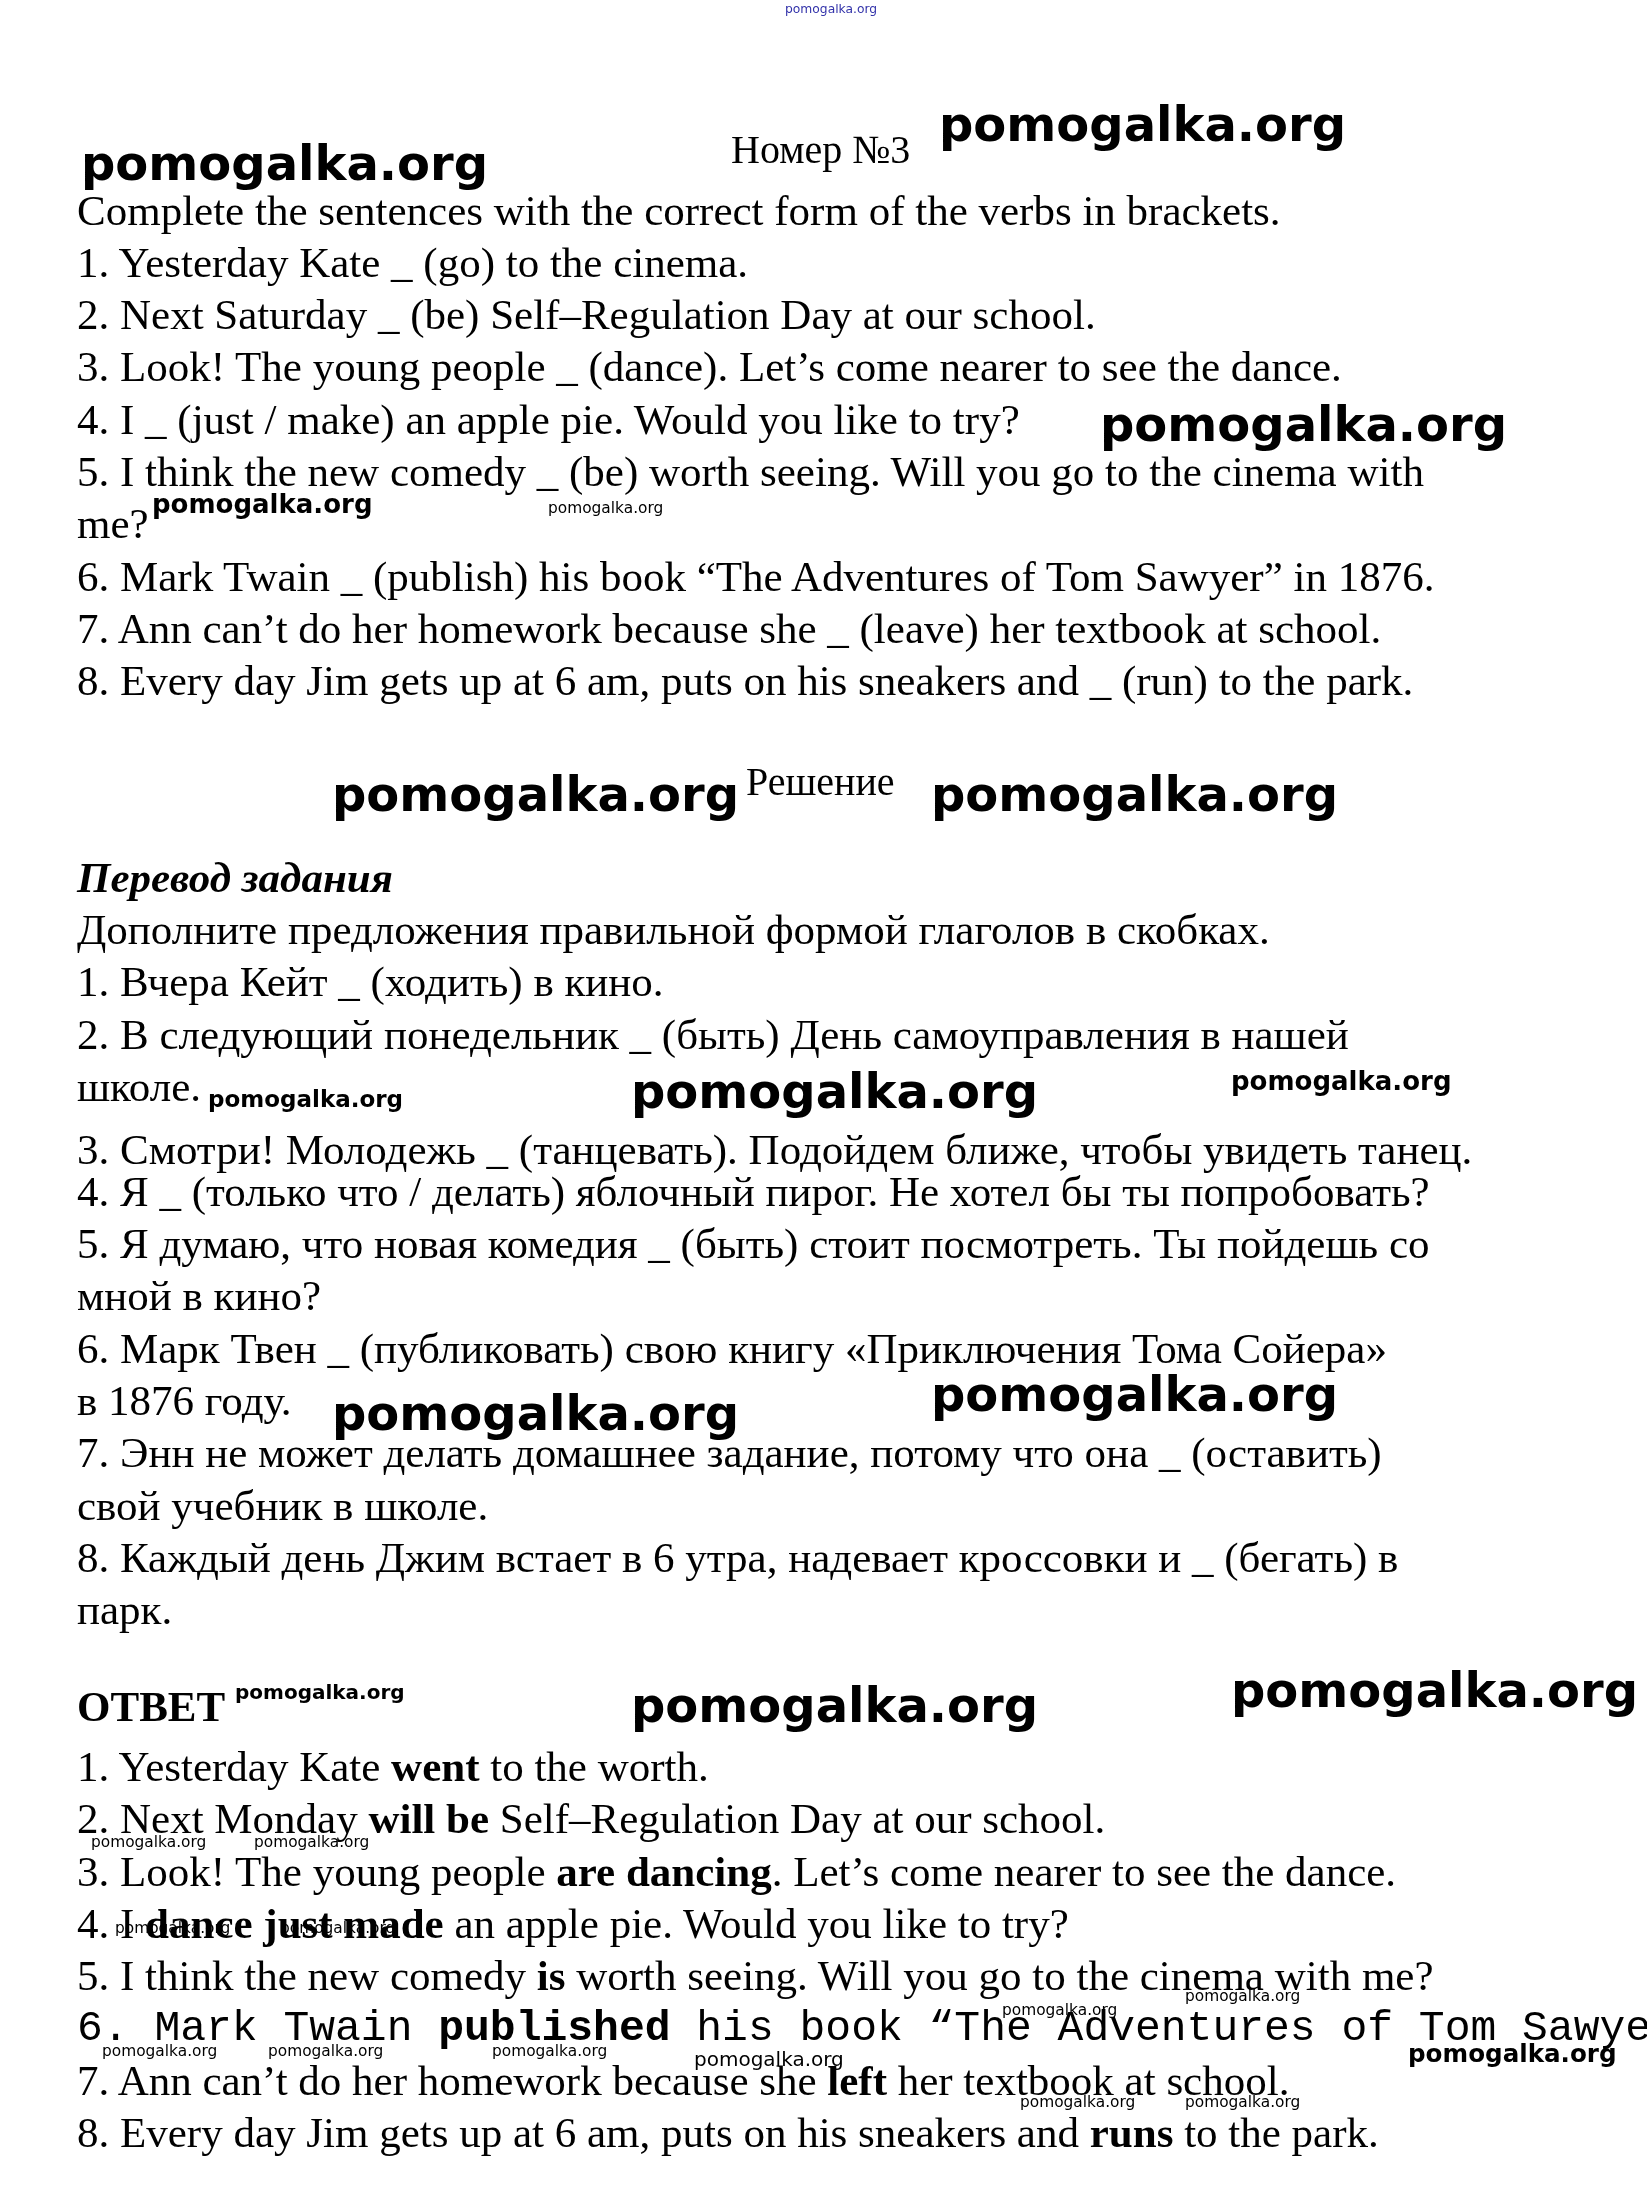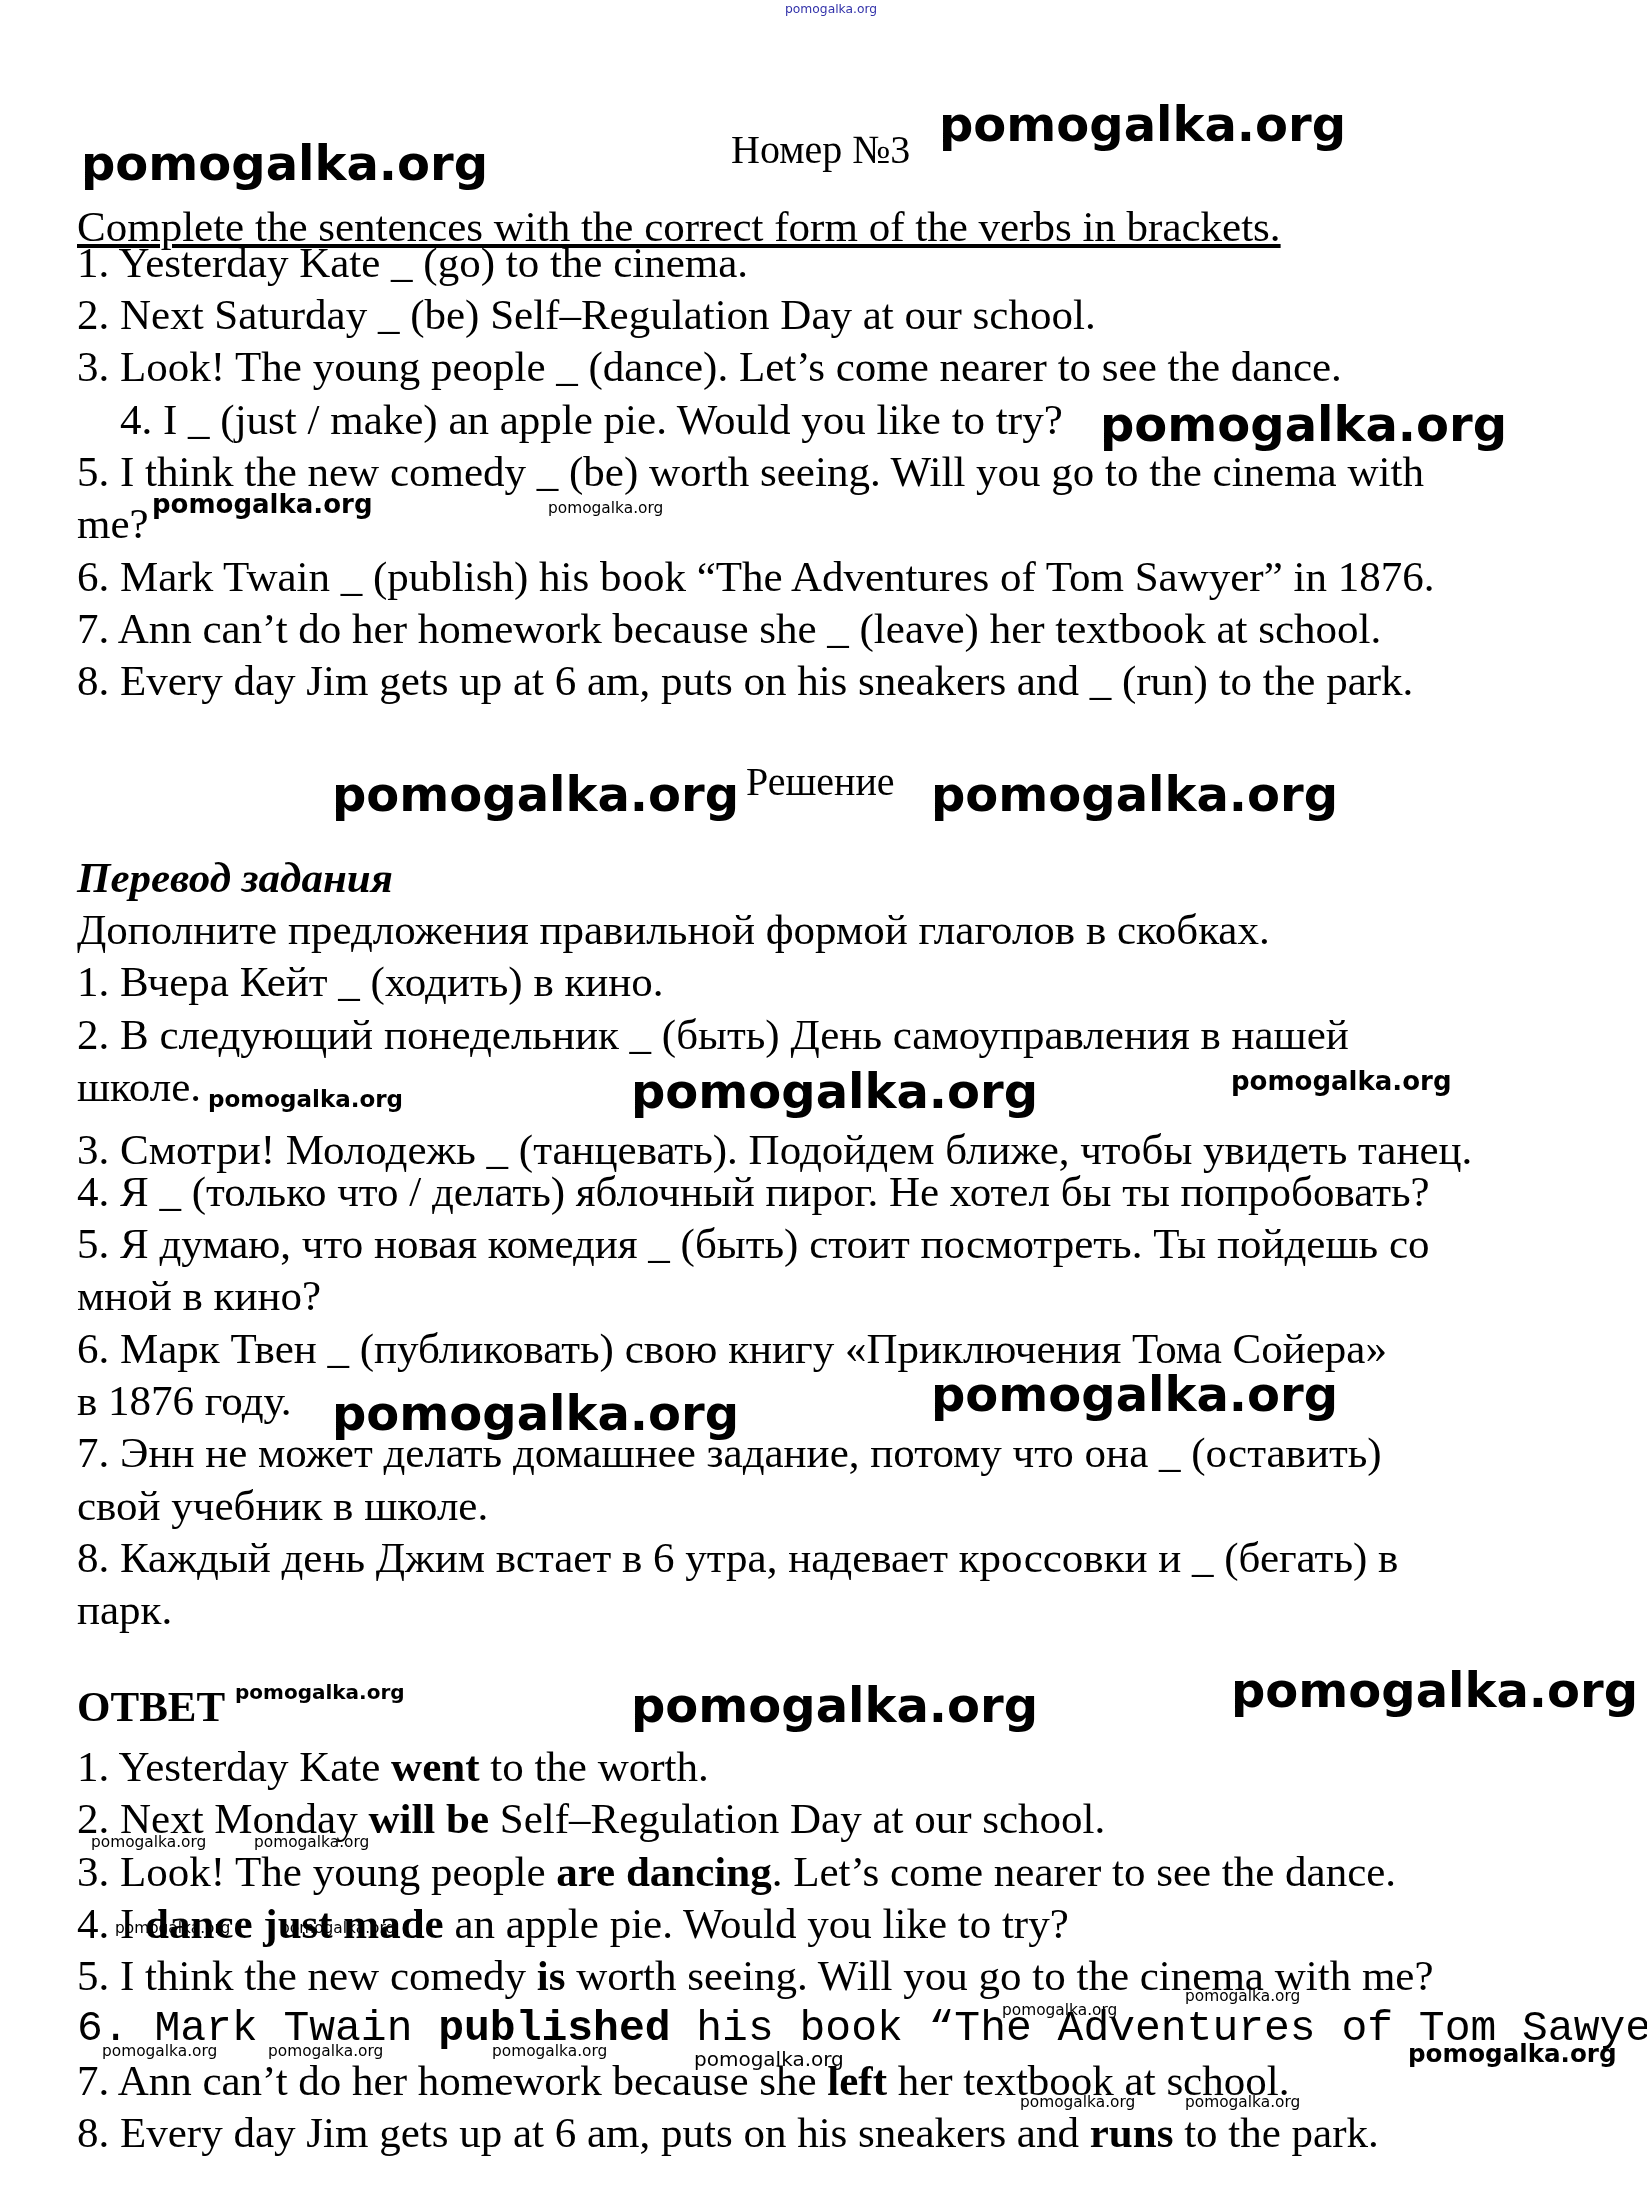--- a/index.html
+++ b/index.html
@@ -16,25 +16,25 @@
   </style>
 </head>
 <body>
 
 <div class="top-wm">pomogalka.org</div>
 
 <div class="title" style="left:731px; top:96px;margin-top:30px;">Номер №3</div>
 <div class="wm wm-xl" style="left:939px; top:96px;">pomogalka.org</div>
 <div class="wm wm-xl" style="left:81px; top:135px;">pomogalka.org</div>
 
-<div class="line" style="top:205px;text-decoration:underline;">Complete the sentences with the correct form of the verbs in brackets.</div>
+<div class="line" style="top:189px;">Complete the sentences with the correct form of the verbs in brackets.</div>
 <div class="line" style="top:241px;">1. Yesterday Kate _ (go) to the cinema.</div>
 <div class="line" style="top:293px;">2. Next Saturday _ (be) Self–Regulation Day at our school.</div>
 <div class="line" style="top:345px;">3. Look! The young people _ (dance). Let’s come nearer to see the dance.</div>
-<div class="line" style="top:398px;margin-left:43px;">4. I _ (just / make) an apple pie. Would you like to try?</div>
+<div class="line" style="top:398px;">4. I _ (just / make) an apple pie. Would you like to try?</div>
 <div class="wm wm-xl" style="left:1100px; top:396px;">pomogalka.org</div>
 <div class="line" style="top:450px;">5. I think the new comedy _ (be) worth seeing. Will you go to the cinema with</div>
 <div class="line" style="top:502px;">me?</div>
 <div class="wm wm-md" style="left:152px; top:489px;">pomogalka.org</div>
 <div class="wm wm-sm" style="left:548px; top:499px;">pomogalka.org</div>
 <div class="line" style="top:555px;">6. Mark Twain _ (publish) his book “The Adventures of Tom Sawyer” in 1876.</div>
 <div class="line" style="top:607px;">7. Ann can’t do her homework because she _ (leave) her textbook at school.</div>
 <div class="line" style="top:659px;">8. Every day Jim gets up at 6 am, puts on his sneakers and _ (run) to the park.</div>
 
 <div class="wm wm-xl" style="left:332px; top:766px;">pomogalka.org</div>

